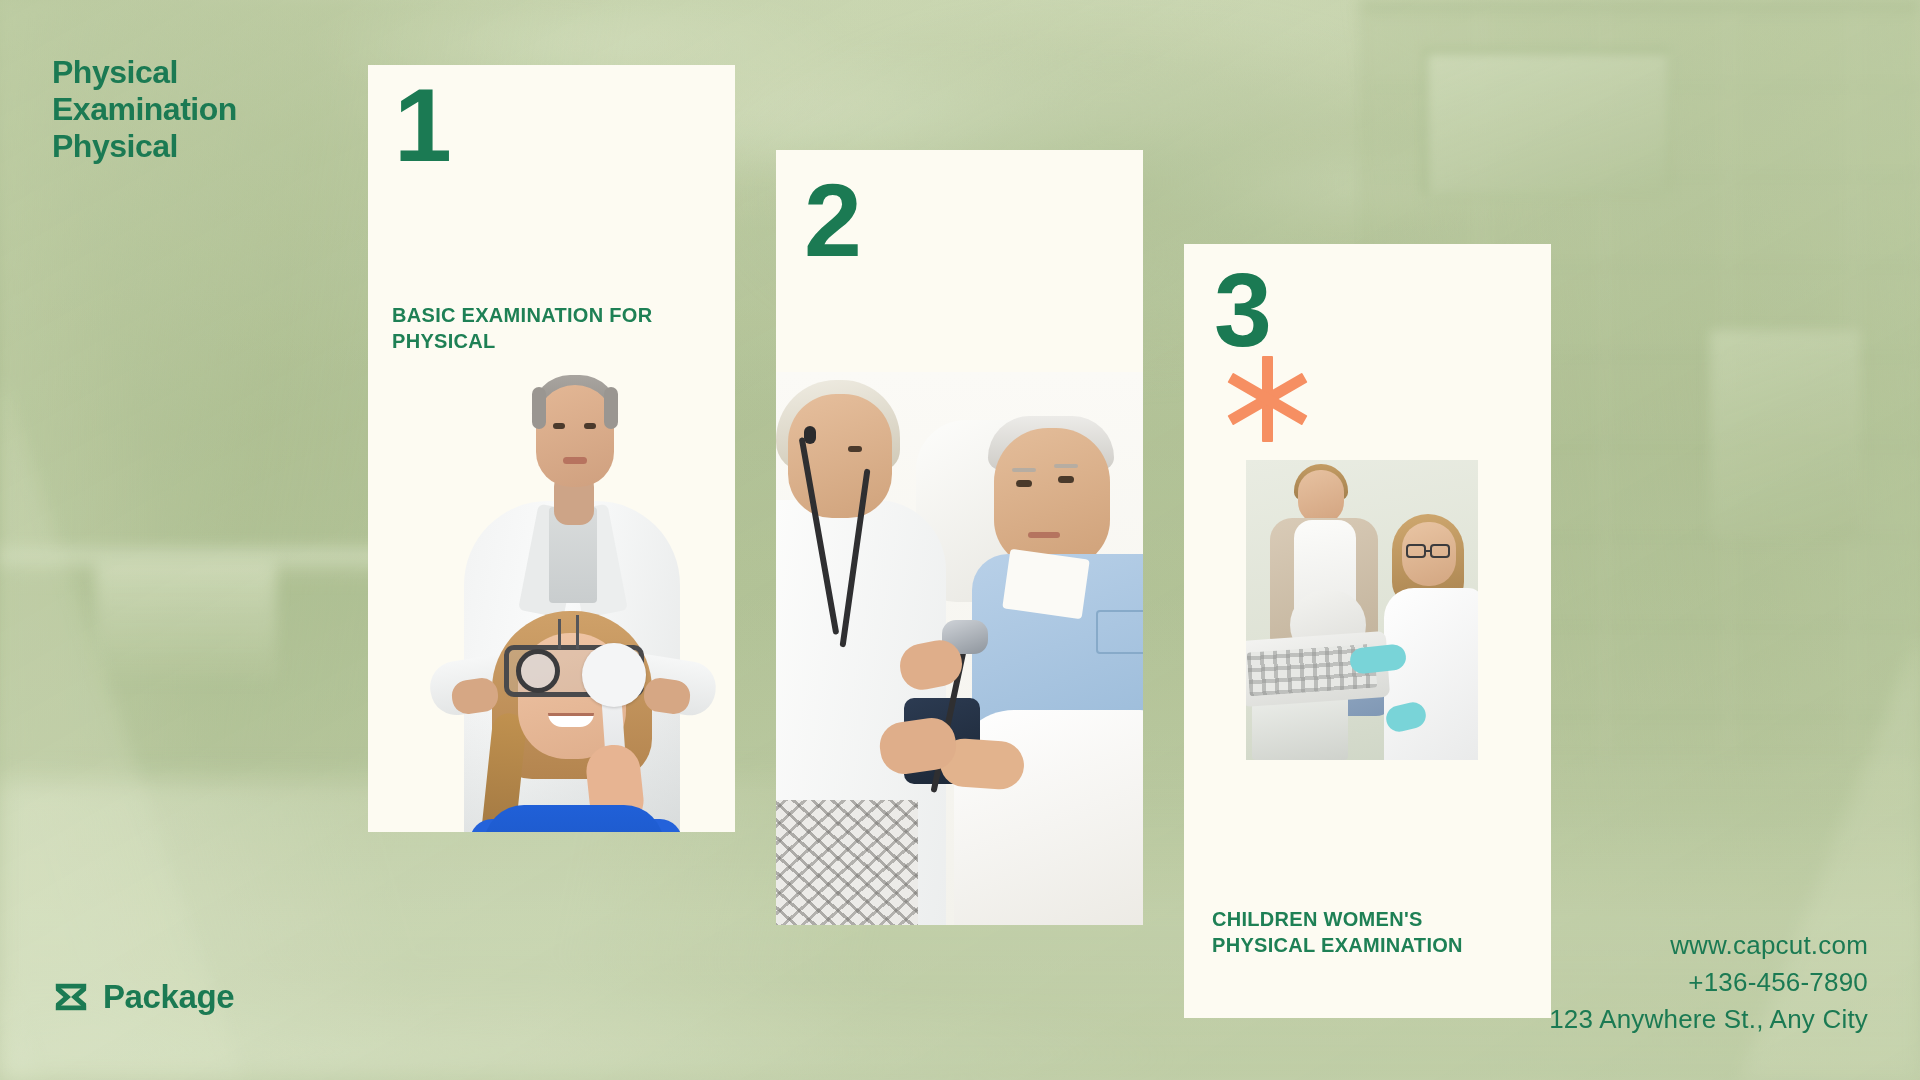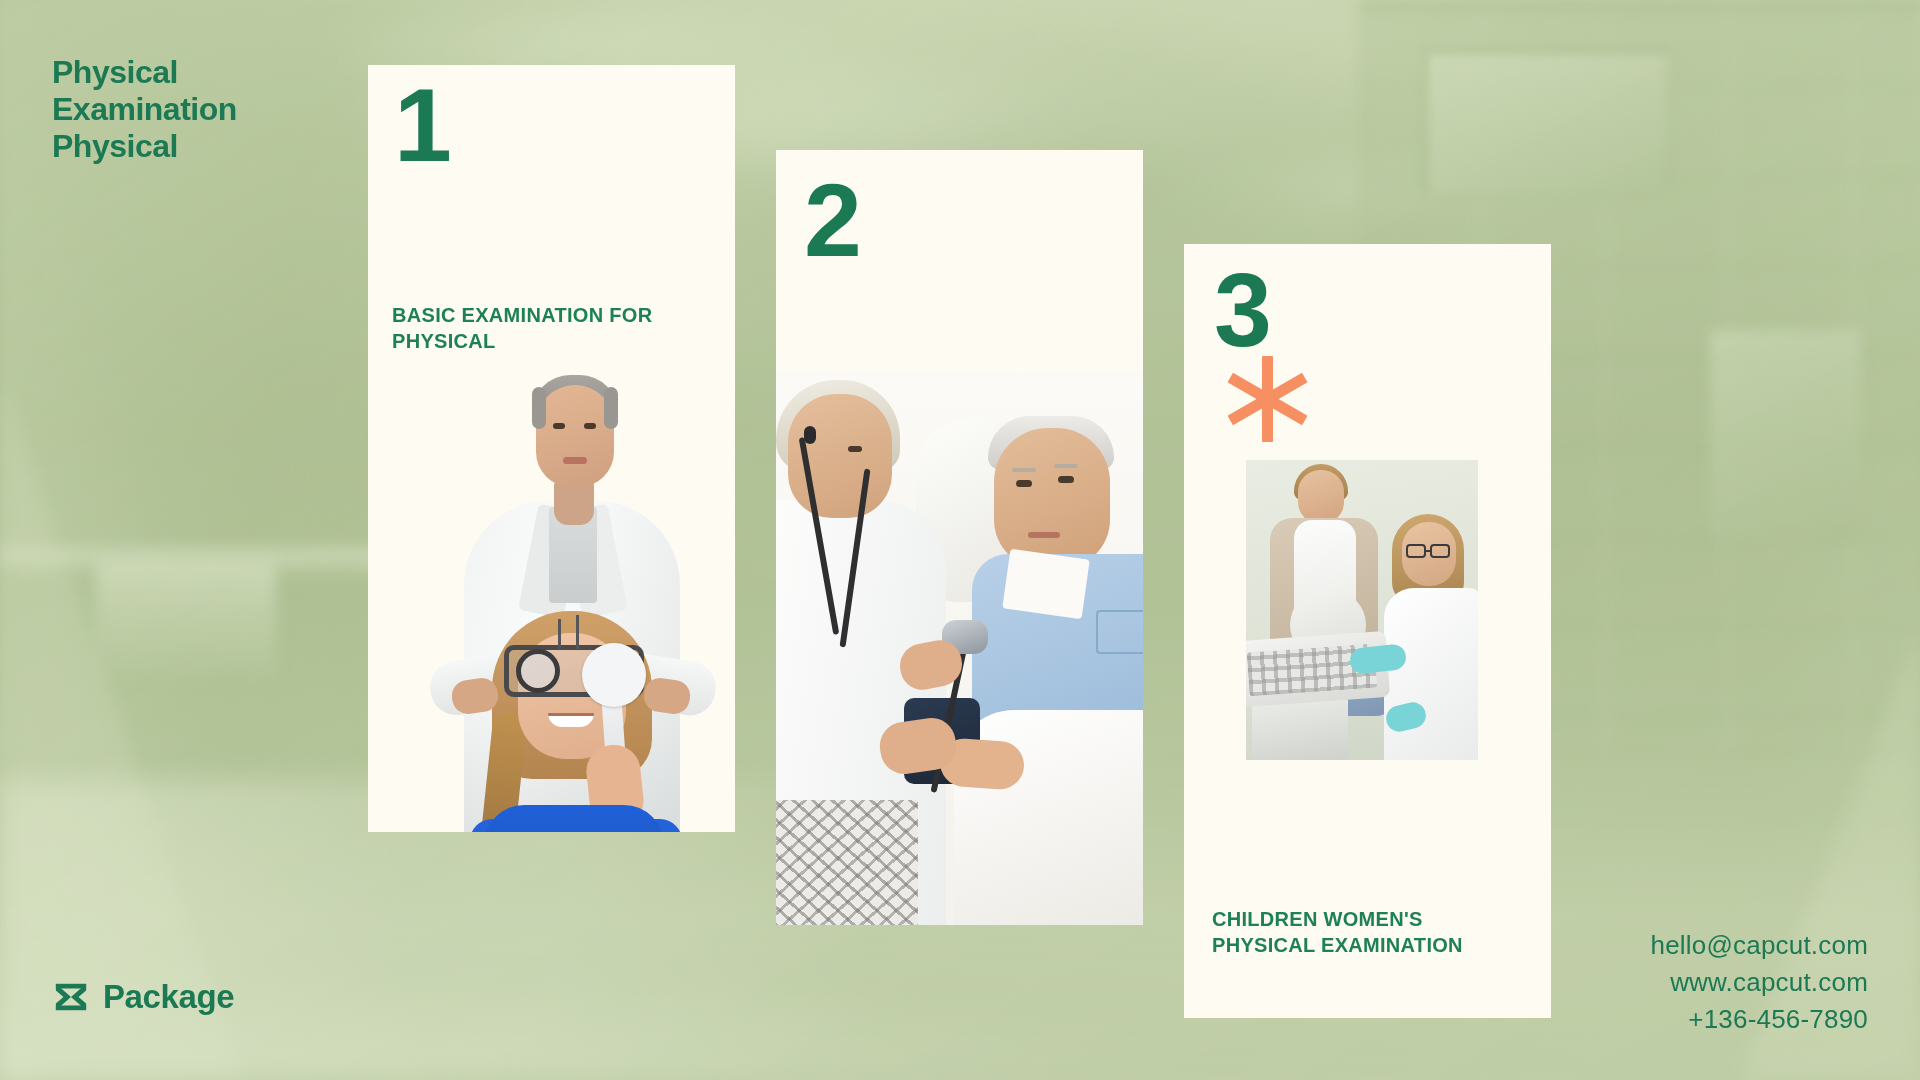--- a/index.html
+++ b/index.html
@@ -424,18 +424,18 @@
         <path d="M4 4 L20 18 L4 32 L4 25 L12 18 L4 11 Z" fill="#1b7a53"></path>
         <path d="M36 4 L20 18 L36 32 L36 25 L28 18 L36 11 Z" fill="#1b7a53"></path>
         <rect x="4" y="4" width="32" height="5" fill="#1b7a53"></rect>
         <rect x="4" y="27" width="32" height="5" fill="#1b7a53"></rect>
       </svg>
     </span>
     <span class="logo-text">Package</span>
   </div>
 
   <div class="contact">
-    <div>hello@capcut.com</div>
     <div>www.capcut.com</div>
     <div>+136-456-7890</div>
+    <div>123 Anywhere St., Any City</div>
   </div>
 
 </div>
 
 </body></html>

